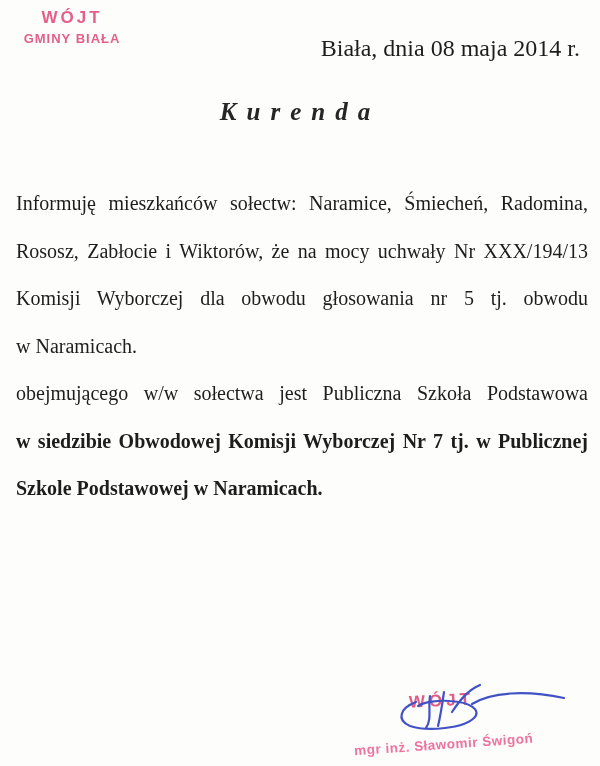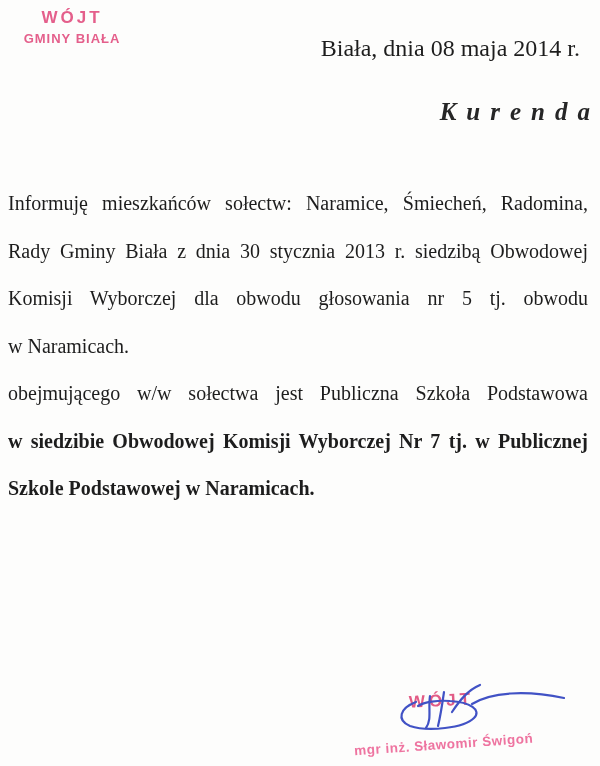--- a/index.html
+++ b/index.html
@@ -36,32 +36,32 @@
     font-size: 24px;
   }
 
   
   .title {
     position: absolute;
     top: 98px;
     left: 0;
     width: 100%;
     margin: 0;
-    text-align: right;
+    text-align: center;
     font-size: 25px;
     font-style: italic;
     font-weight: bold;
     letter-spacing: 10px;
     color: #262626;
   }
 
   
   .doc-body {
     position: absolute;
-    left: 8px;
+    left: 16px;
     right: 12px;
     top: 180px;
   }
   .line {
     height: 47.5px;
     line-height: 47.5px;
     font-size: 20px;
     overflow: hidden;
     white-space: nowrap;
   }
@@ -115,21 +115,21 @@
     <div class="l1">WÓJT</div>
     <div class="l2">GMINY BIAŁA</div>
   </div>
 
   <div class="date">Biała, dnia 08 maja 2014 r.</div>
 
   <h1 class="title">Kurenda</h1>
 
   <div class="doc-body">
     <div class="line just">Informuję mieszkańców sołectw: Naramice, Śmiecheń, Radomina,</div>
-    <div class="line just">Rady Gminy Biała z dnia 30 stycznia 2013 r. siedzibą Obwodowej</div>
+    <div class="line just">Rososz, Zabłocie i Wiktorów, że na mocy uchwały Nr XXX/194/13</div>
     <div class="line just">Komisji Wyborczej dla obwodu głosowania nr 5 tj. obwodu</div>
     <div class="line">w Naramicach.</div>
     <div class="line just">obejmującego w/w sołectwa jest Publiczna Szkoła Podstawowa</div>
     <div class="line just b">w siedzibie Obwodowej Komisji Wyborczej Nr 7 tj. w Publicznej</div>
     <div class="line b">Szkole Podstawowej w Naramicach.</div>
   </div>
 
   <div class="sig-stamp">WÓJT</div>
 
   <svg class="sig-svg" width="185" height="58" viewBox="0 0 185 58">

